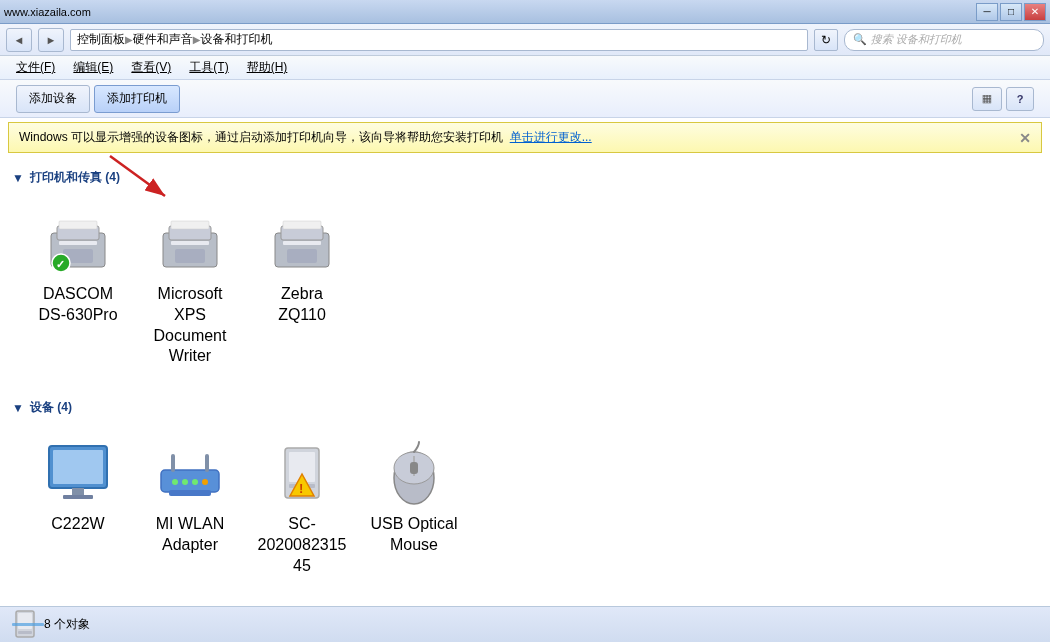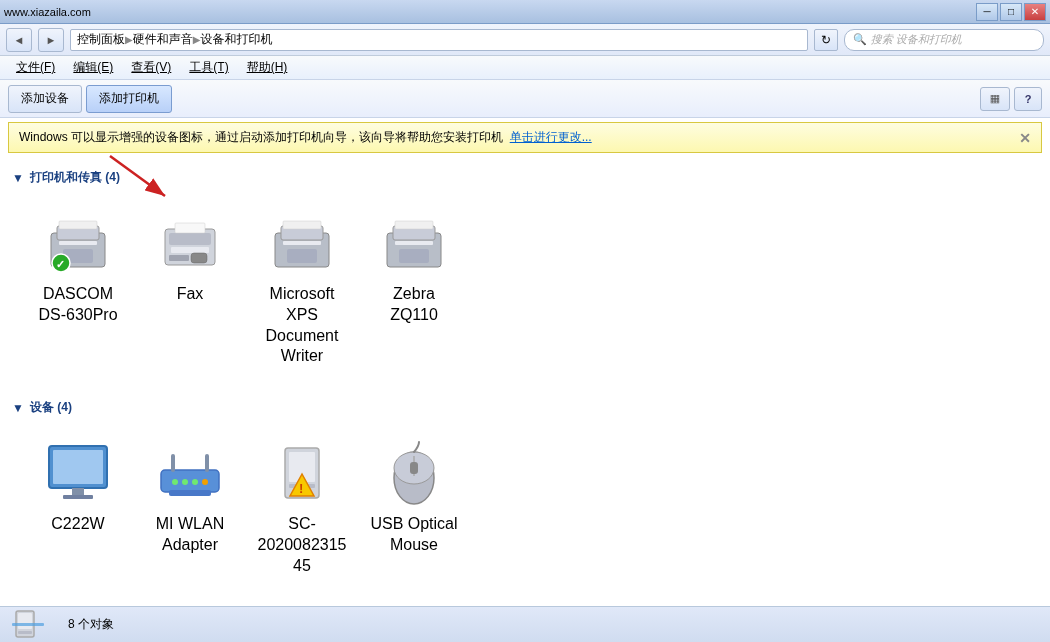--- a/index.html
+++ b/index.html
@@ -133,21 +133,21 @@
       border-radius: 2px;
       text-decoration: underline;
     }
 
     
     .toolbar {
       background: linear-gradient(to bottom, #f8fafc, #e8eefc);
       height: 38px;
       display: flex;
       align-items: center;
-      padding: 0 8px;
+      padding: 0 16px;
       border-bottom: 1px solid #c8d4e8;
       gap: 4px;
     }
     .tool-btn {
       height: 28px;
       padding: 0 12px;
       background: linear-gradient(to bottom, #f0f4fc, #d8e4f8);
       border: 1px solid #a8b8d0;
       border-radius: 3px;
       cursor: pointer;
@@ -255,21 +255,21 @@
     }
 
     
     .status-bar {
       background: linear-gradient(to bottom, #e0e8f8, #d0dcf0);
       height: 36px;
       border-top: 1px solid #b8c8dc;
       display: flex;
       align-items: center;
       padding: 0 12px;
-      gap: 24px;
+      gap: 0;
     }
     .status-text {
       font-size: 12px;
       color: #000;
     }
   </style>
 </head>
 <body>
 
 <div class="title-bar">
@@ -367,35 +367,20 @@
 
             <rect x="16" y="10" width="38" height="8" rx="1" fill="#f0f0f0" stroke="#ccc" stroke-width="0.5"></rect>
 
             <circle cx="18" cy="52" r="9" fill="#28aa28" stroke="white" stroke-width="1.5"></circle>
             <text x="13" y="57" font-size="11" fill="white" font-weight="bold">✓</text>
           </svg>
         </div>
         <div class="device-label">DASCOM<br>DS-630Pro</div>
       </div>
 
-      <div class="device-item">
-        <div class="device-icon">
-          <svg width="70" height="66" viewBox="0 0 70 66">
-            <rect x="10" y="18" width="50" height="36" rx="3" fill="#d0d4dc" stroke="#999" stroke-width="1"></rect>
-            <rect x="14" y="22" width="42" height="12" rx="2" fill="#b8bcc8"></rect>
-            <rect x="16" y="36" width="38" height="6" rx="1" fill="#e8eaf0"></rect>
-            <rect x="14" y="44" width="20" height="6" rx="1" fill="#a0a4b0"></rect>
-
-            <rect x="36" y="42" width="16" height="10" rx="3" fill="#888" stroke="#666" stroke-width="0.5"></rect>
-
-            <rect x="20" y="12" width="30" height="10" rx="1" fill="#f8f8f8" stroke="#ccc" stroke-width="0.5"></rect>
-          </svg>
-        </div>
-        <div class="device-label">Fax</div>
-      </div>
 
       <div class="device-item">
         <div class="device-icon">
           <svg width="70" height="66" viewBox="0 0 70 66">
             <rect x="8" y="22" width="54" height="34" rx="3" fill="#b8bec8" stroke="#888" stroke-width="1"></rect>
             <rect x="14" y="15" width="42" height="14" rx="2" fill="#c8ccd8" stroke="#999" stroke-width="1"></rect>
             <rect x="16" y="30" width="38" height="4" rx="1" fill="#e8eaf0"></rect>
             <rect x="20" y="38" width="30" height="14" rx="2" fill="#a8aec0"></rect>
             <rect x="16" y="10" width="38" height="8" rx="1" fill="#f0f0f0" stroke="#ccc" stroke-width="0.5"></rect>
           </svg>

